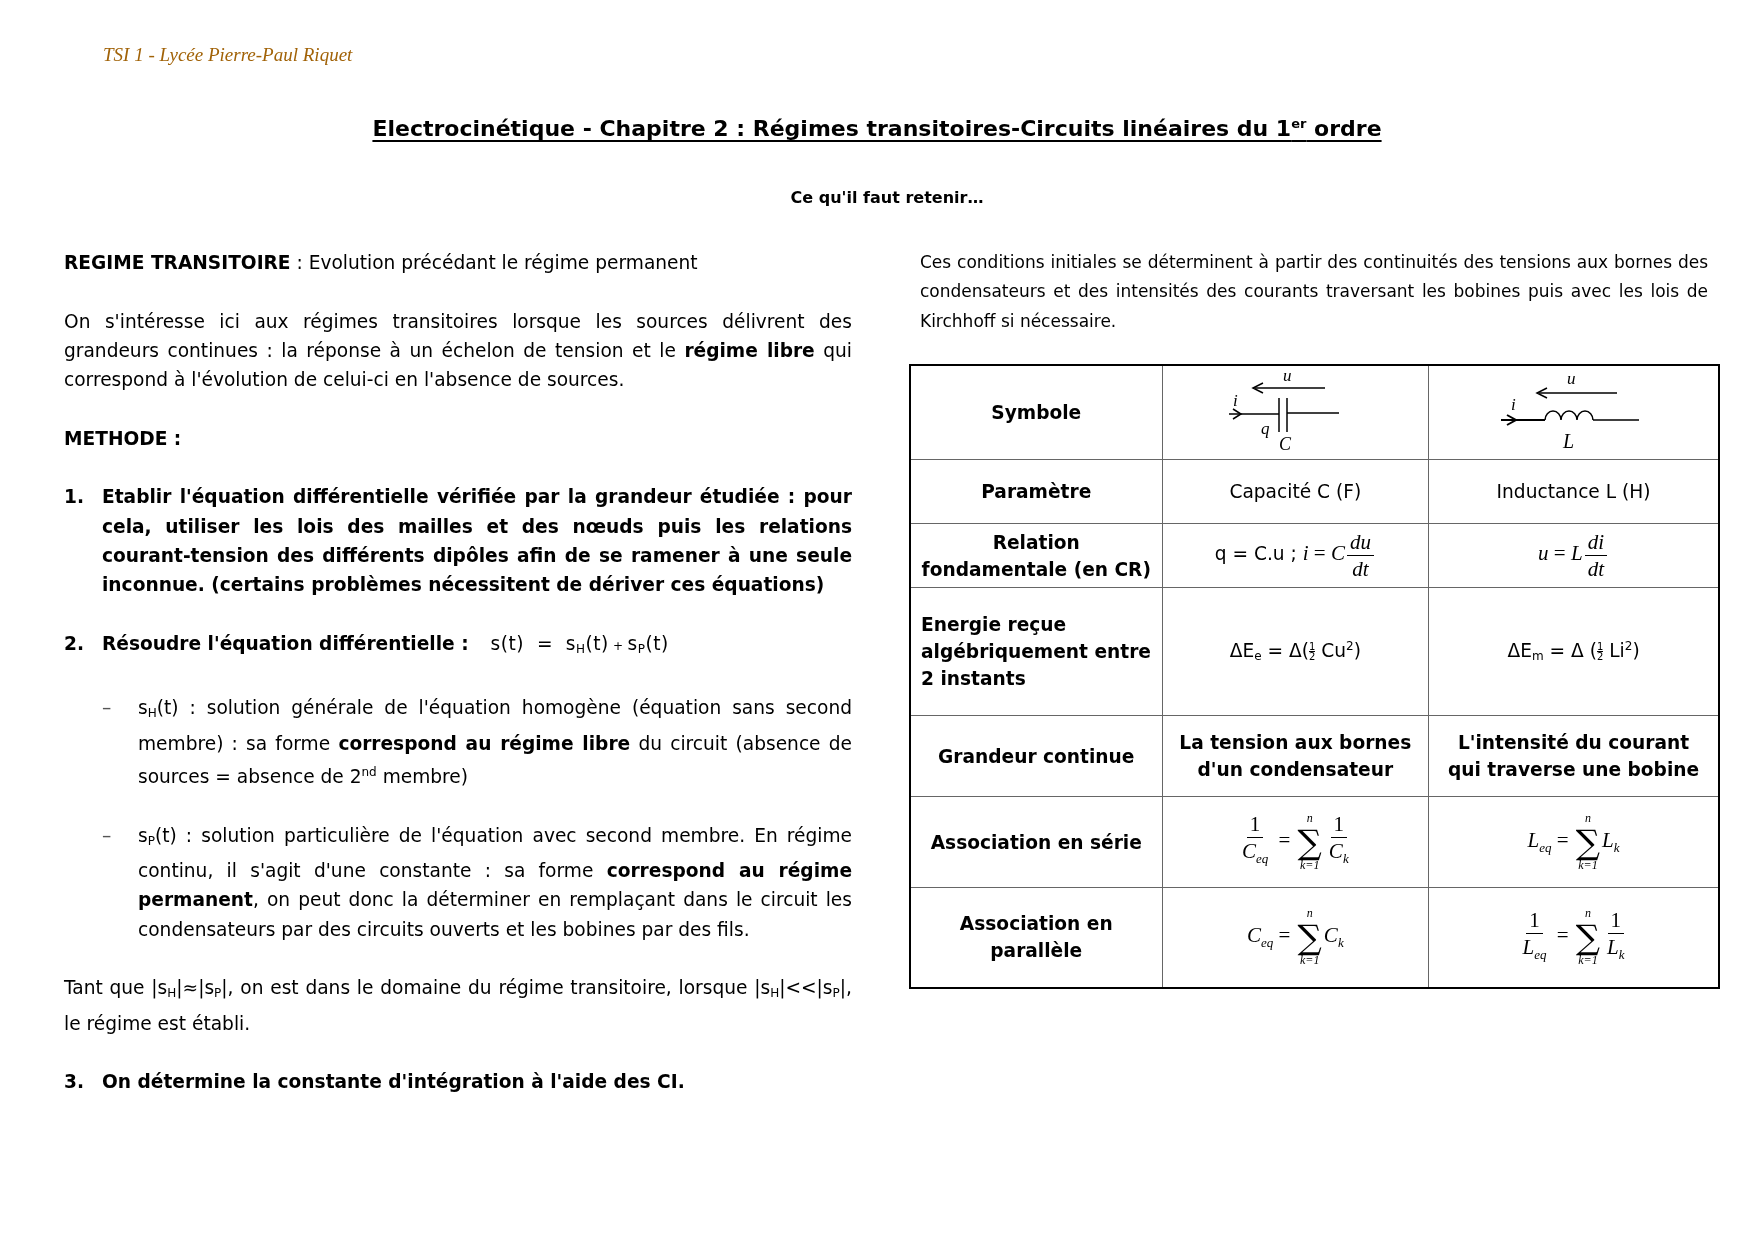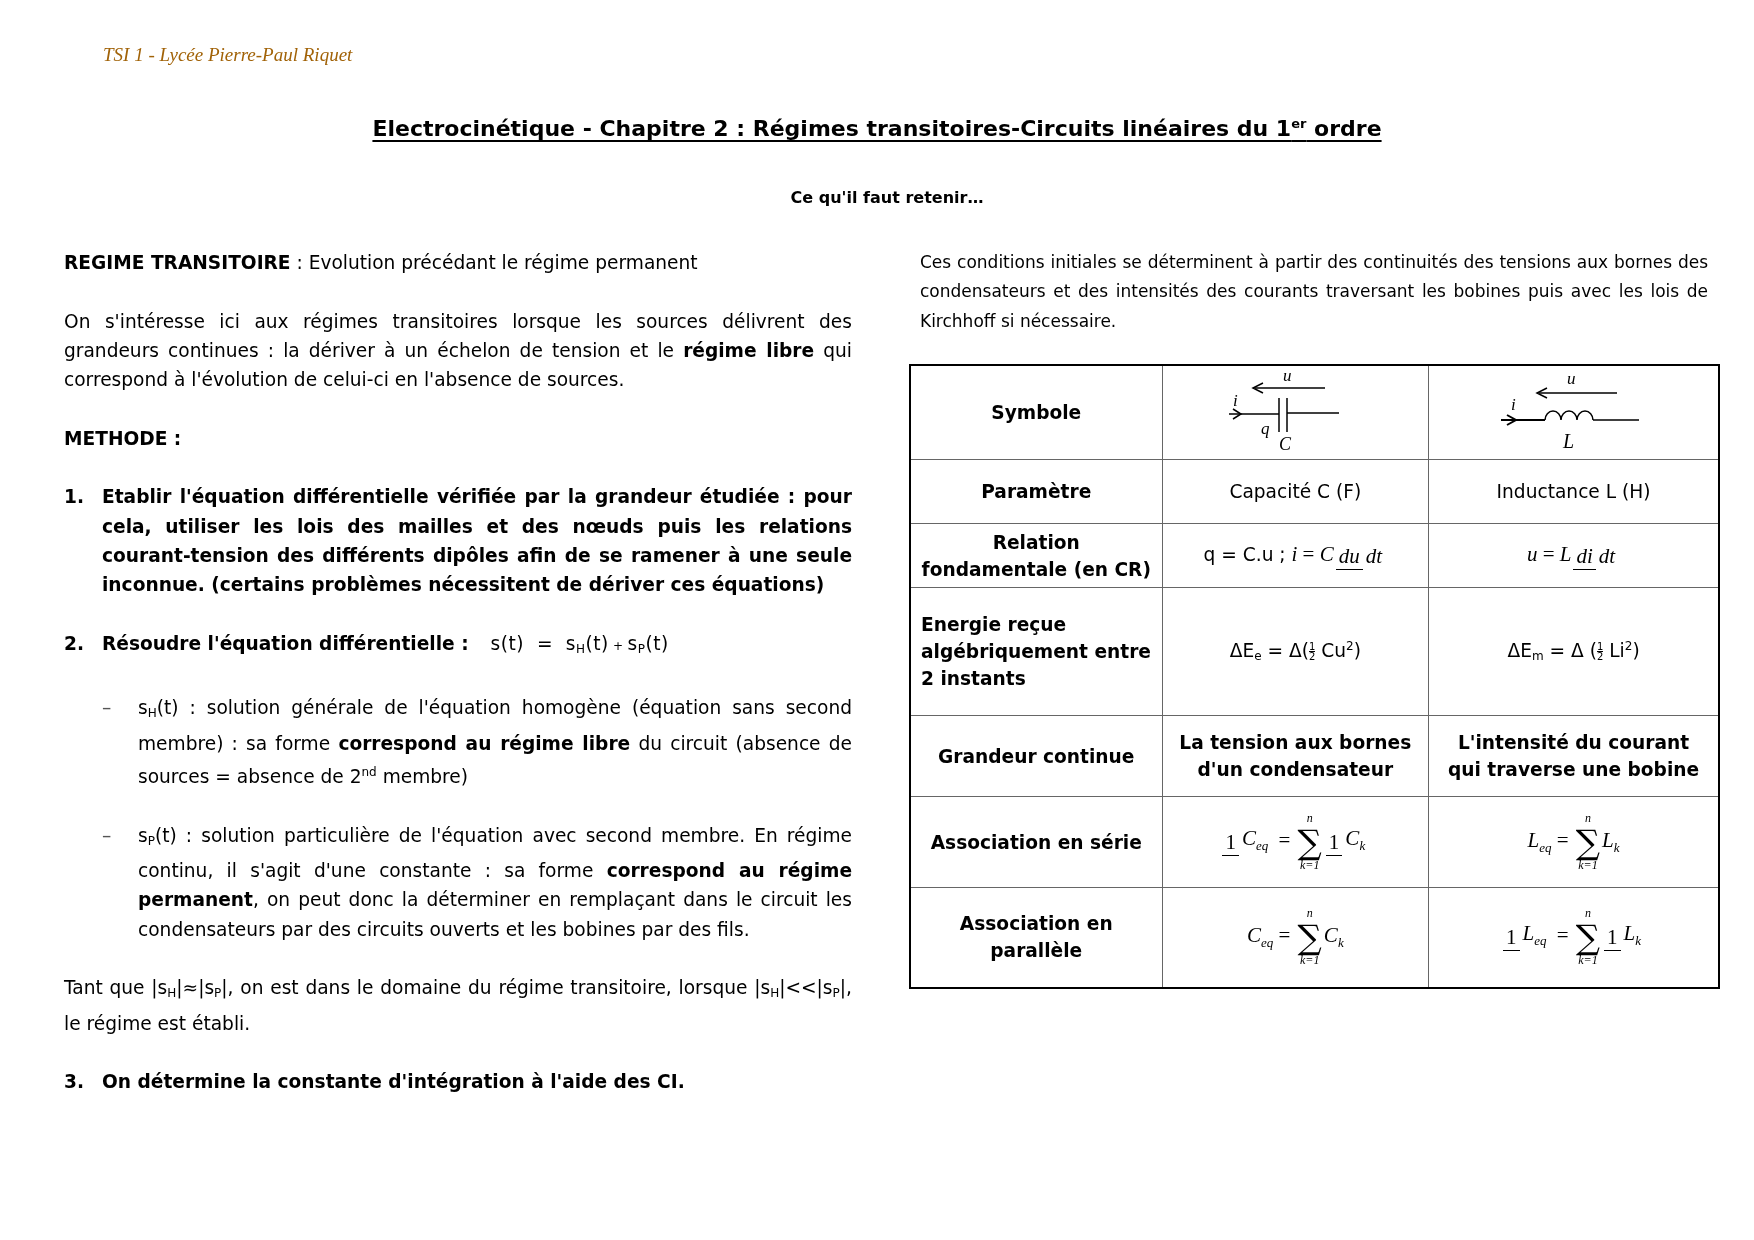--- a/index.html
+++ b/index.html
@@ -54,21 +54,21 @@
       border: 1.5px solid #666; text-align: center; vertical-align: middle; padding: 0 10px;
     }
     table.summary { border: 2px solid #000; }
     table.summary td.rowhead { font-weight: bold; width: 252px; }
     table.summary td.colC { width: 257px; }
     table.summary td.colhead { font-weight: bold; }
     td.left-align { text-align: left !important; }
 
     .math { font-family: "Liberation Serif", serif; font-style: italic; font-size: 21px; }
     .math .up { font-style: normal; }
-    .frac { display: inline-flex; flex-direction: row; align-items: center; vertical-align: middle; margin: 0 2px; font-family: Liberation Serif, serif; }
+    .frac { display: inline-flex; flex-direction: column; align-items: center; vertical-align: middle; margin: 0 2px; font-family: Liberation Serif, serif; }
     .frac .n { border-bottom: 1px solid #000; padding: 0 3px; line-height: 26px; }
     .frac .d { line-height: 26px; padding: 0 3px; }
     .sum { display: inline-flex; flex-direction: column; align-items: center; vertical-align: middle; margin: 0 2px; }
     .sum .lim { font-size: 12px; line-height: 13px; }
     .sum .sig { font-family: "DejaVu Serif", serif; font-style: normal; font-size: 34px; line-height: 34px; }
     .math sub { font-size: 13px; }
     .mini-frac { display: inline-flex; flex-direction: column; font-size: 10px; line-height: 9px; vertical-align: middle; text-align: center; }
     .mini-frac span:first-child { border-bottom: 1px solid #000; }
   </style>
 </head>
@@ -77,21 +77,21 @@
 <div class="header-school">TSI 1 - Lycée Pierre-Paul Riquet</div>
 
 <div class="main-title">
   <span class="t"><span>Electrocinétique - Chapitre 2 : Régimes transitoires-Circuits linéaires du 1</span><sup>er</sup><span> ordre</span></span>
 </div>
 <div class="subtitle">Ce qu'il faut retenir…</div>
 
 <div class="left-col">
   <p><span class="b">REGIME TRANSITOIRE</span><span> : Evolution précédant le régime permanent</span></p>
   <div class="gap"></div>
-  <p><span>On s'intéresse ici aux régimes transitoires lorsque les sources délivrent des grandeurs continues : la dériver à un échelon de tension et le </span><span class="b">régime libre</span><span> qui correspond à l'évolution de celui-ci en l'absence de sources.</span></p>
+  <p><span>On s'intéresse ici aux régimes transitoires lorsque les sources délivrent des grandeurs continues : la réponse à un échelon de tension et le </span><span class="b">régime libre</span><span> qui correspond à l'évolution de celui-ci en l'absence de sources.</span></p>
   <div class="gap"></div>
   <p class="b">METHODE :</p>
   <div class="gap"></div>
   <div class="item">
     <span class="num">1.</span>
     <span class="txt b">Etablir l'équation différentielle vérifiée par la grandeur étudiée : pour cela, utiliser les lois des mailles et des nœuds puis les relations courant-tension des différents dipôles afin de se ramener à une seule inconnue. (certains problèmes nécessitent de dériver ces équations)</span>
   </div>
   <div class="gap"></div>
   <div class="item">
     <span class="num">2.</span>

